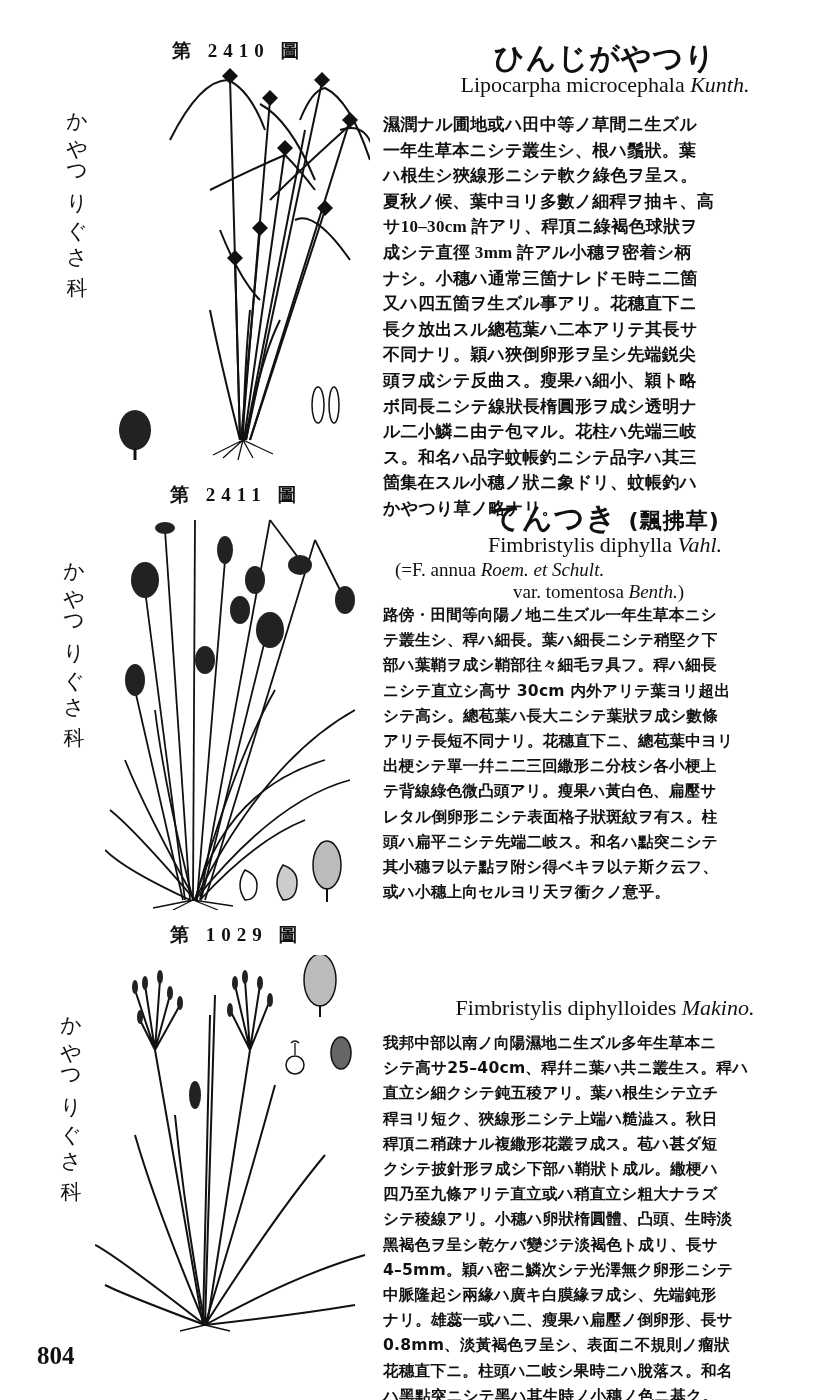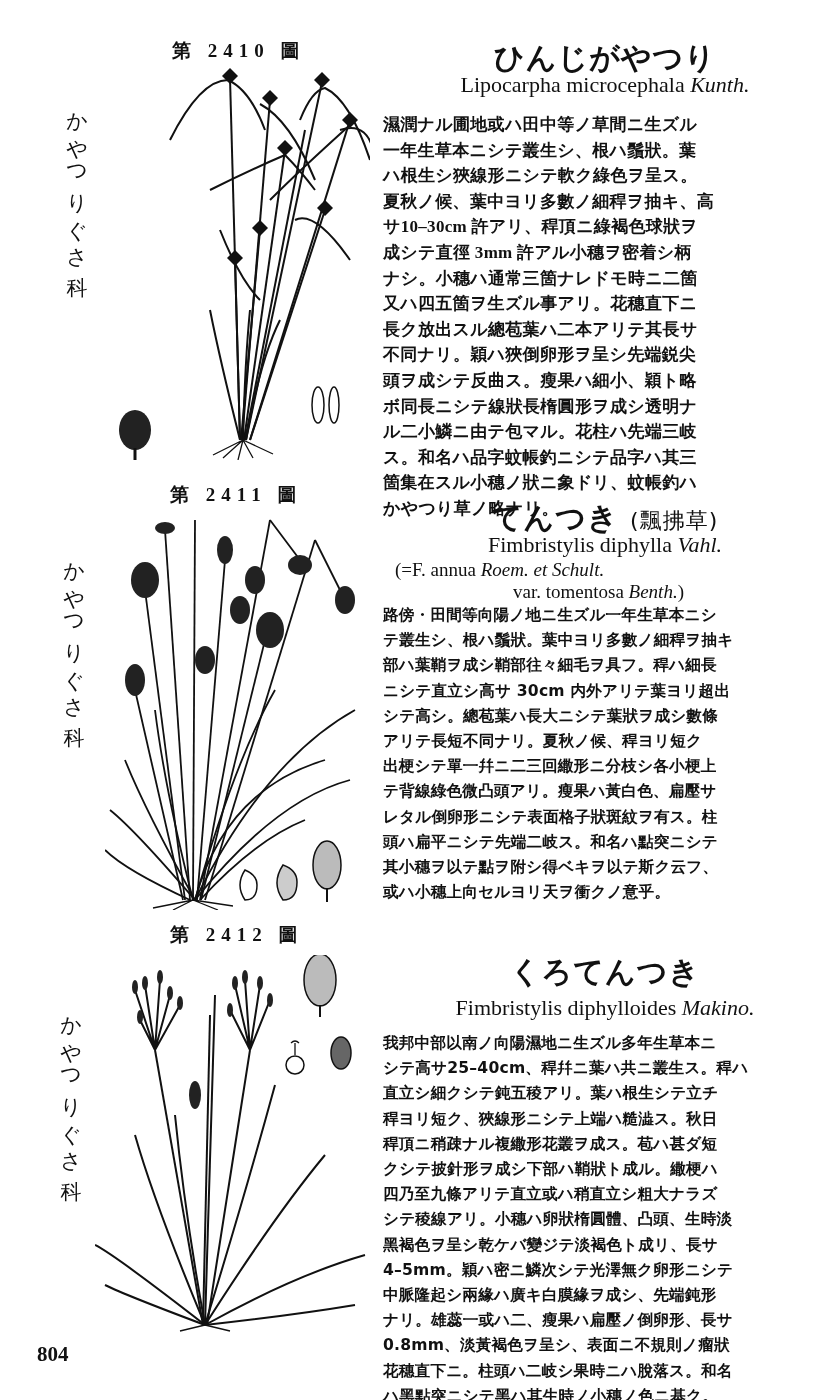--- a/index.html
+++ b/index.html
@@ -14,33 +14,33 @@
   }
   .family-label {
     position: absolute; writing-mode: vertical-rl; font-size: 21px; letter-spacing: 3px;
     font-family: "DejaVu Serif", serif;
   }
   .art { position: absolute; }
   .jp-name {
     position: absolute; font-size: 30px; font-weight: bold; text-align: center;
     font-family: "DejaVu Sans", sans-serif; letter-spacing: 1px;
   }
-  .jp-name .alt { font-size: 22px; font-weight: normal; }
+  .jp-name .alt { font-size: 22px; font-weight: bold; }
   .sci-name {
     position: absolute; font-size: 22px; text-align: center; white-space: nowrap;
     font-family: "Liberation Serif", "DejaVu Serif", serif;
   }
   .sci-name i { font-style: italic; }
   .syn { position: absolute; font-size: 19px; white-space: nowrap;
     font-family: "Liberation Serif", "DejaVu Serif", serif; }
   .desc { position: absolute; font-size: 17px; line-height: 25.6px; white-space: nowrap;
     font-family: "DejaVu Sans", sans-serif; letter-spacing: 0.3px; font-weight: bold; }
   .desc.small { font-size: 15.6px; line-height: 25.2px; letter-spacing: 0.2px; }
   .desc .line { display: block; }
-  .page-number { position: absolute; left: 37px; top: 1342px; font-size: 21px; font-weight: bold;
+  .page-number { position: absolute; left: 37px; top: 1342px; font-size: 25px; font-weight: bold;
     font-family: "Liberation Serif", "DejaVu Serif", serif; text-align: right; }
 </style>
 </head>
 <body>
 
 <section class="entry" style="top:0;height:470px;">
   <div class="fig-label" style="left:172px;top:38px;">第 2410 圖</div>
   <div class="family-label" style="left:63px;top:98px;">かやつりぐさ科</div>
 
   <svg class="art" style="left:100px;top:60px;" width="270" height="400" viewBox="0 0 270 400">
@@ -177,36 +177,36 @@
   <div class="syn" style="left:395px;top:89px;">
     <span>(=F. annua</span>
     <i>Roem. et Schult.</i>
   </div>
   <div class="syn" style="left:513px;top:111px;">
     <span>var. tomentosa</span>
     <i>Benth.</i><span>)</span>
   </div>
   <div class="desc small" style="left:383px;top:133px;">
     <span class="line">路傍・田間等向陽ノ地ニ生ズル一年生草本ニシ</span>
-    <span class="line">テ叢生シ、根ハ鬚狀。葉中ヨリ多數ノ細稈ヲ抽キ</span>
+    <span class="line">テ叢生シ、稈ハ細長。葉ハ細長ニシテ稍堅ク下</span>
     <span class="line">部ハ葉鞘ヲ成シ鞘部往々細毛ヲ具フ。稈ハ細長</span>
     <span class="line">ニシテ直立シ高サ 30cm 内外アリテ葉ヨリ超出</span>
     <span class="line">シテ高シ。總苞葉ハ長大ニシテ葉狀ヲ成シ數條</span>
-    <span class="line">アリテ長短不同ナリ。夏秋ノ候、稈ヨリ短ク</span>
+    <span class="line">アリテ長短不同ナリ。花穗直下ニ、總苞葉中ヨリ</span>
     <span class="line">出梗シテ單一幷ニ二三回繖形ニ分枝シ各小梗上</span>
     <span class="line">テ背線綠色微凸頭アリ。瘦果ハ黃白色、扁壓サ</span>
     <span class="line">レタル倒卵形ニシテ表面格子狀斑紋ヲ有ス。柱</span>
     <span class="line">頭ハ扁平ニシテ先端二岐ス。和名ハ點突ニシテ</span>
     <span class="line">其小穗ヲ以テ點ヲ附シ得ベキヲ以テ斯ク云フ、</span>
     <span class="line">或ハ小穗上向セルヨリ天ヲ衝クノ意乎。</span>
   </div>
 </section>
 
 <section class="entry" style="top:910px;height:440px;">
-  <div class="fig-label" style="left:170px;top:12px;">第 2412 圖</div>
+  <div class="fig-label" style="left:170px;top:12px;">第 1029 圖</div>
   <div class="family-label" style="left:57px;top:92px;">かやつりぐさ科</div>
 
   <svg class="art" style="left:95px;top:45px;" width="280" height="380" viewBox="0 0 280 380">
     <g stroke="#111" fill="none" stroke-width="2">
       <line x1="60" y1="95" x2="108" y2="370"></line>
       <line x1="155" y1="95" x2="112" y2="370"></line>
       <line x1="120" y1="40" x2="110" y2="370"></line>
       <line x1="115" y1="60" x2="108" y2="370"></line>
 
       <path d="M60 95 l-20 -60 M60 95 l-10 -65 M60 95 l5 -70 M60 95 l15 -55 M60 95 l25 -45 M60 95 l-15 -30"></path>
@@ -239,23 +239,20 @@
     <ellipse cx="225" cy="25" rx="16" ry="26" fill="#bbb" stroke="#111" stroke-width="1.5"></ellipse>
     <line x1="225" y1="50" x2="225" y2="62" stroke="#111" stroke-width="2"></line>
     <circle cx="200" cy="110" r="9" fill="none" stroke="#111" stroke-width="1.5"></circle>
     <path d="M200 100 v-12 M196 88 q4 -4 8 0" stroke="#111" fill="none" stroke-width="1.3"></path>
     <ellipse cx="246" cy="98" rx="10" ry="16" fill="#666" stroke="#111" stroke-width="1.5"></ellipse>
     <g stroke="#111" stroke-width="1.3" fill="none">
       <path d="M110 370 l-25 6 M110 370 l25 6"></path>
     </g>
   </svg>
 
-  <div class="jp-name" style="left:380px;width:450px;top:42px;">
-    <span>くろてんつき</span>
-  </div>
   <div class="sci-name" style="left:380px;width:450px;top:85px;">
     <span>Fimbristylis diphylloides</span>
     <i>Makino.</i>
   </div>
   <div class="desc small" style="left:383px;top:121px;">
     <span class="line">我邦中部以南ノ向陽濕地ニ生ズル多年生草本ニ</span>
     <span class="line">シテ高サ25–40cm、稈幷ニ葉ハ共ニ叢生ス。稈ハ</span>
     <span class="line">直立シ細クシテ鈍五稜アリ。葉ハ根生シテ立チ</span>
     <span class="line">稈ヨリ短ク、狹線形ニシテ上端ハ糙澁ス。秋日</span>
     <span class="line">稈頂ニ稍疎ナル複繖形花叢ヲ成ス。苞ハ甚ダ短</span>

